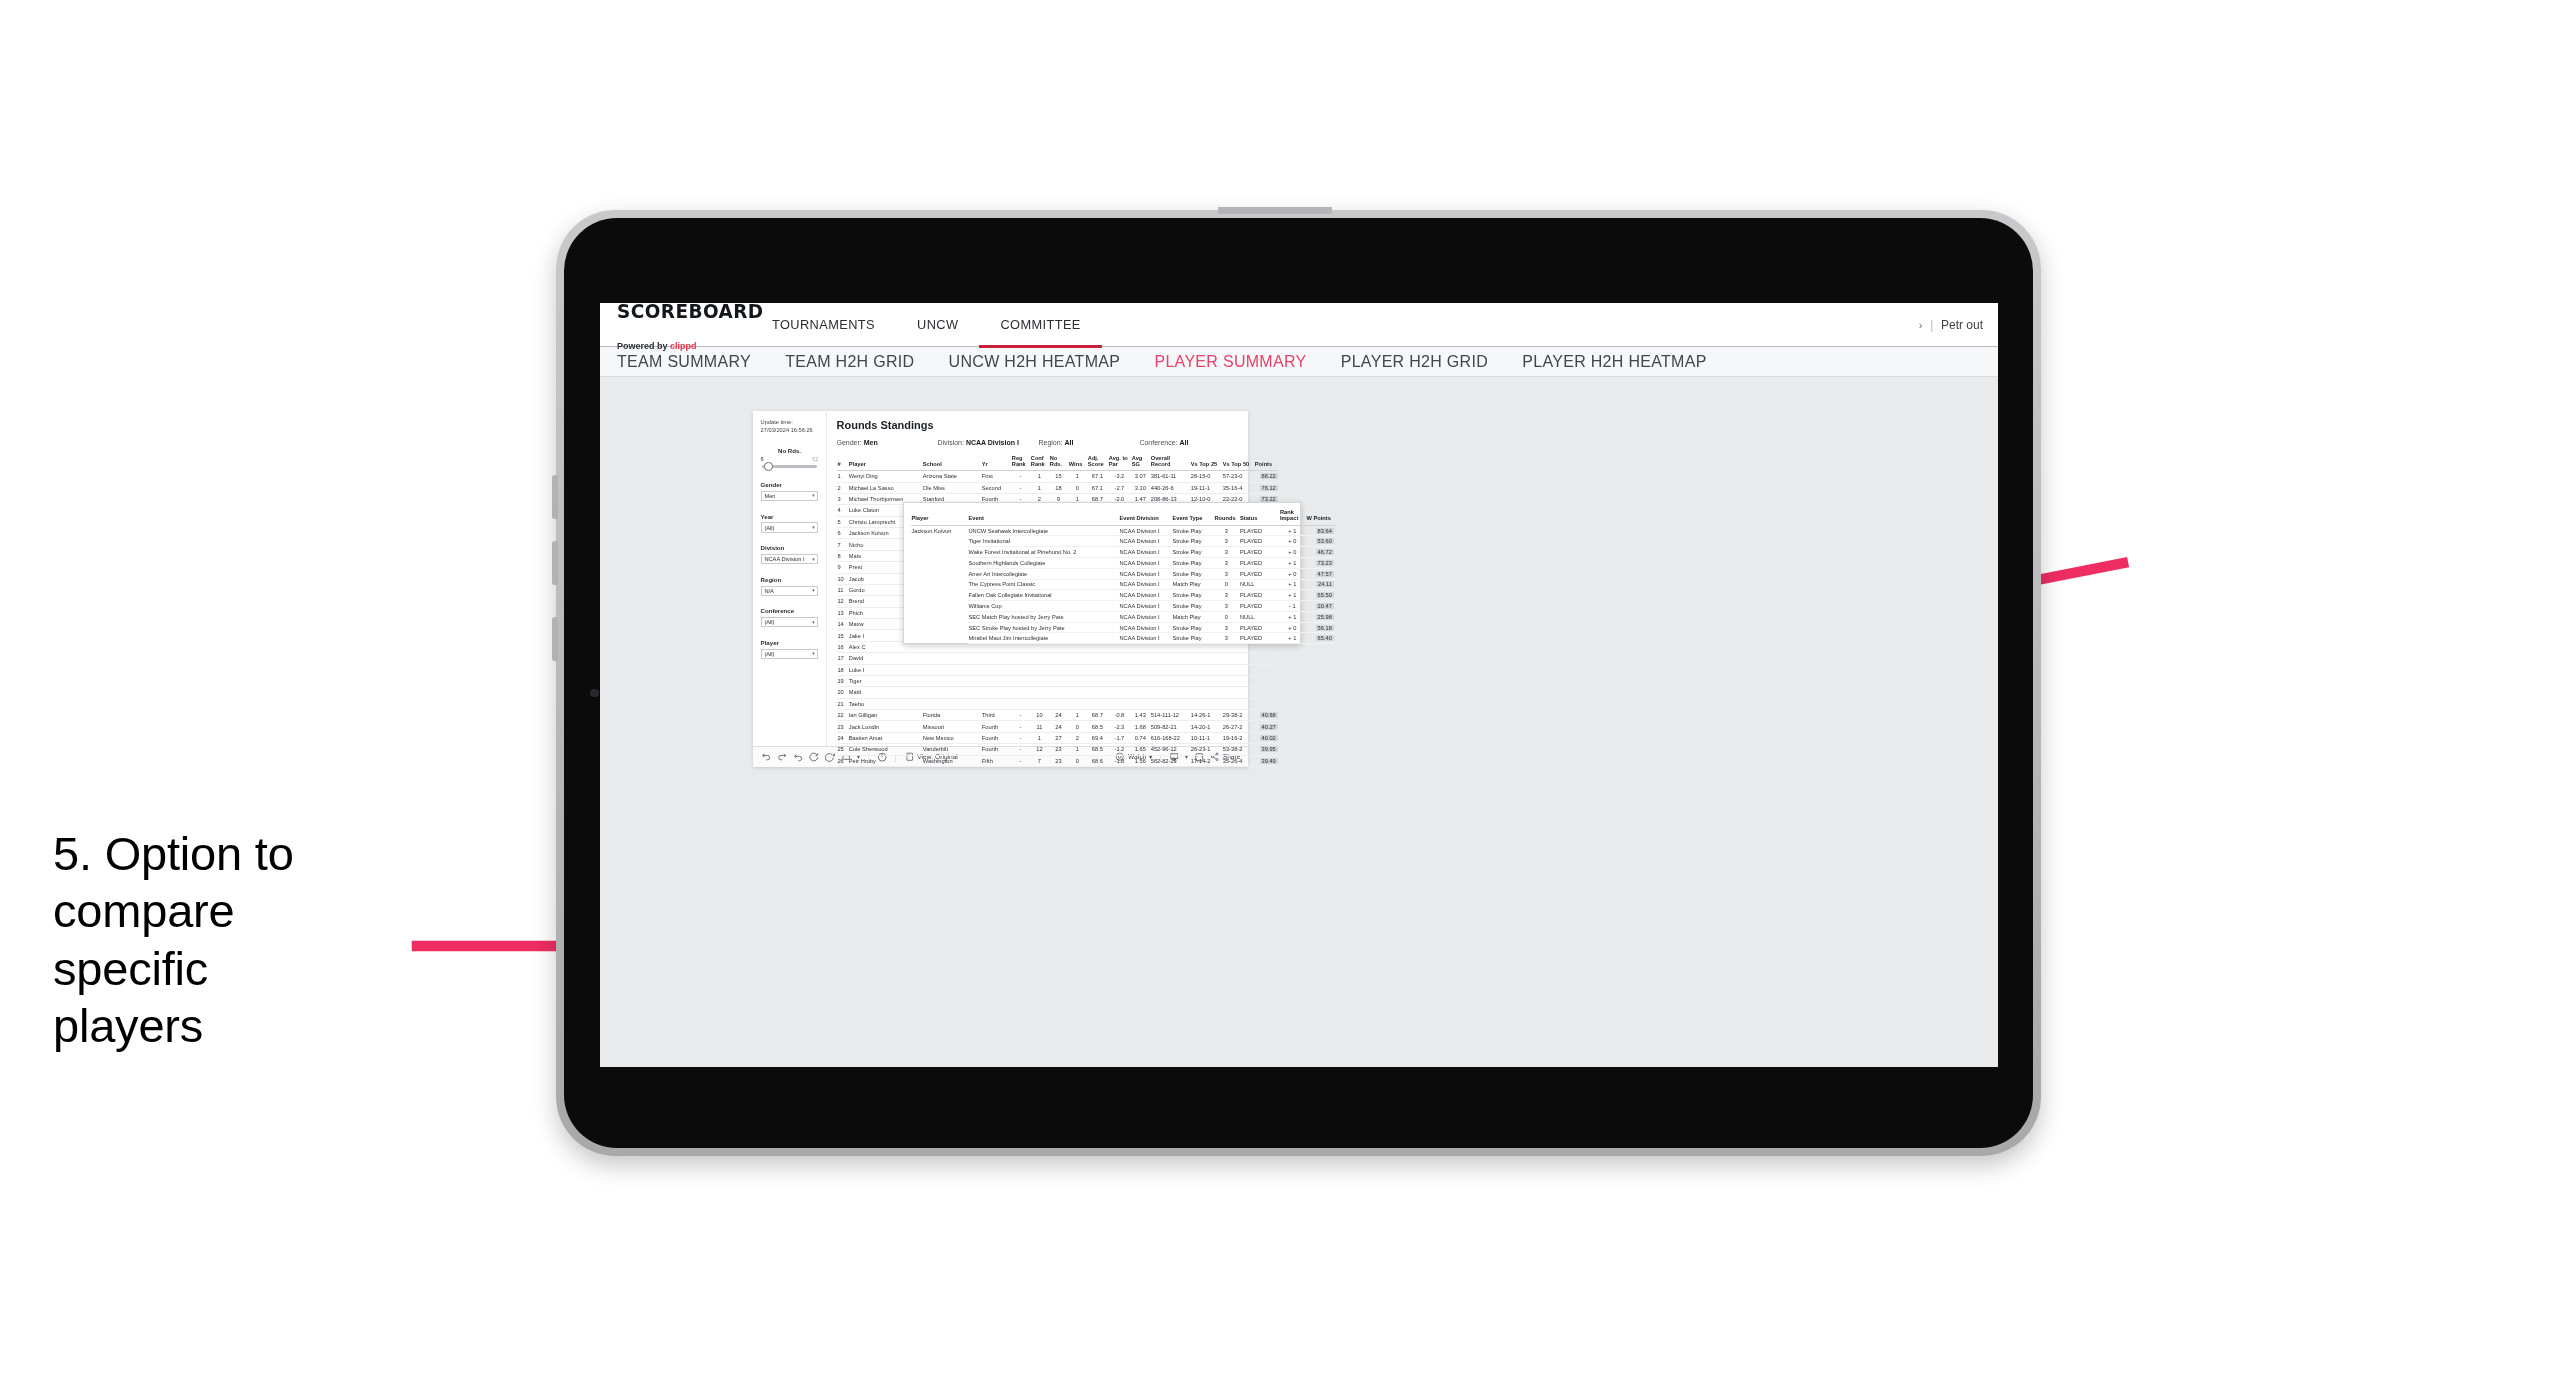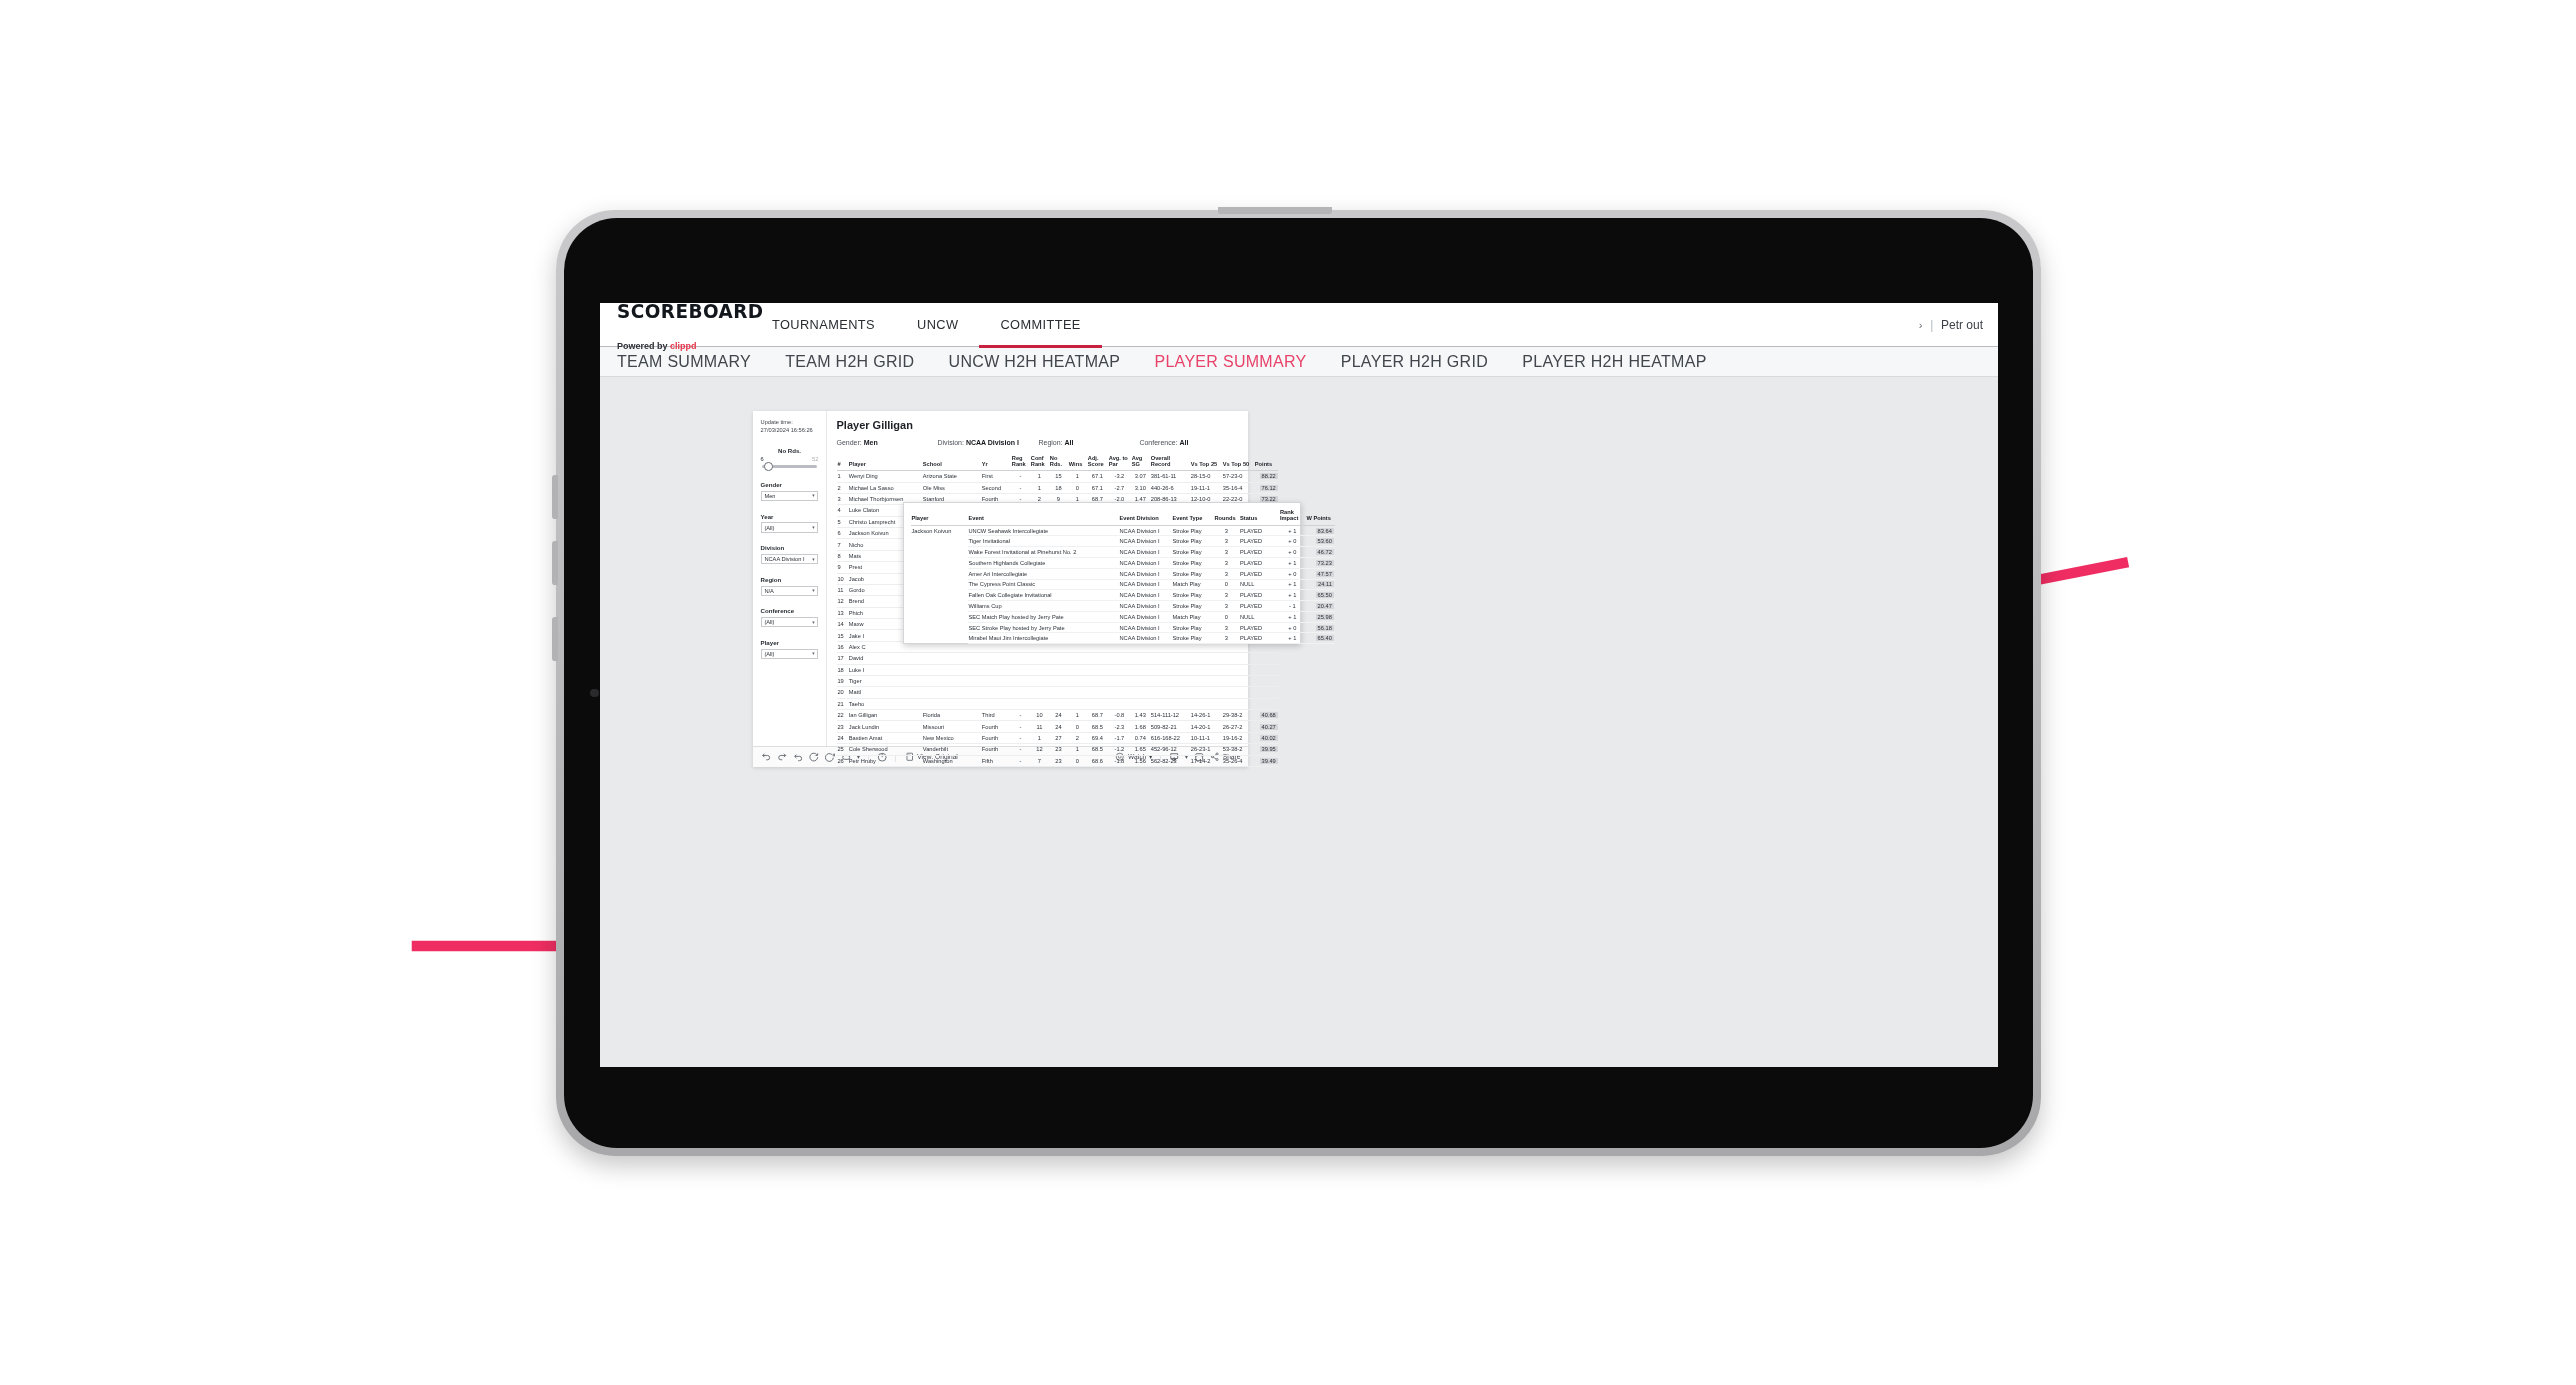--- a/index.html
+++ b/index.html
@@ -176,20 +176,21 @@
   #toolbar .tlabel { display:flex; align-items:center; gap:2.8px; font-size:6.6px; color:#3d4248; }
   #toolbar .spacer { flex:1; }
   .icon-svg { display:block; }
 </style>
 </head>
 <body>
 
 <div id="stage">
 
 
+  <div class="annot" id="annot-left">5. Option to compare specific players</div>
 
   <svg class="arrow-svg" id="arrow-right" style="left:1703px; top:549px;" width="435" height="151" viewBox="0 0 460 160">
     <g>
       <line x1="450" y1="14" x2="72" y2="88" stroke="#ef2d62" stroke-width="11"></line>
       <polygon points="26,98 88,64 92,116" fill="#ef2d62"></polygon>
     </g>
   </svg>
 
   <svg class="arrow-svg" id="arrow-left" style="left:407px; top:908px;" width="359" height="76" viewBox="0 0 380 80">
     <g>
@@ -304,21 +305,21 @@
               <div class="f-group">
                 <div class="f-label">Player</div>
                 <div class="f-select">
                   <span class="val">(All)</span>
                   <span class="caret">▾</span>
                 </div>
               </div>
             </div>
 
             <div id="main">
-              <div id="ps-title">Player Gilligan</div>
+              <div id="ps-title">Rounds Standings</div>
               <div id="ps-meta">
                 <div class="mi"><span>Gender:</span> <b>Men</b></div>
                 <div class="mi"><span>Division:</span> <b>NCAA Division I</b></div>
                 <div class="mi"><span>Region:</span> <b>All</b></div>
                 <div class="mi"><span>Conference:</span> <b>All</b></div>
               </div>
 
               <table class="stand">
                 <thead>
                   <tr>

